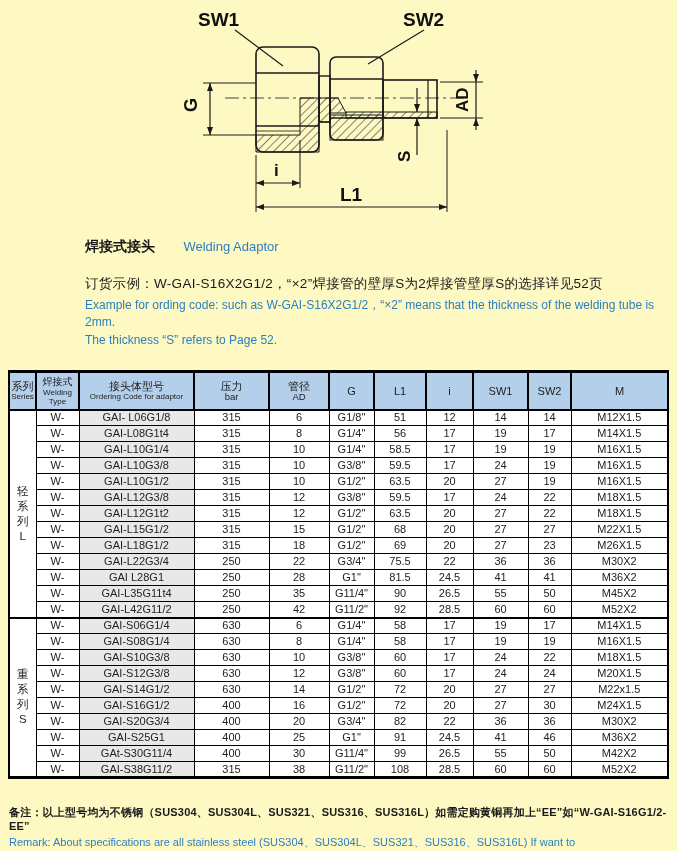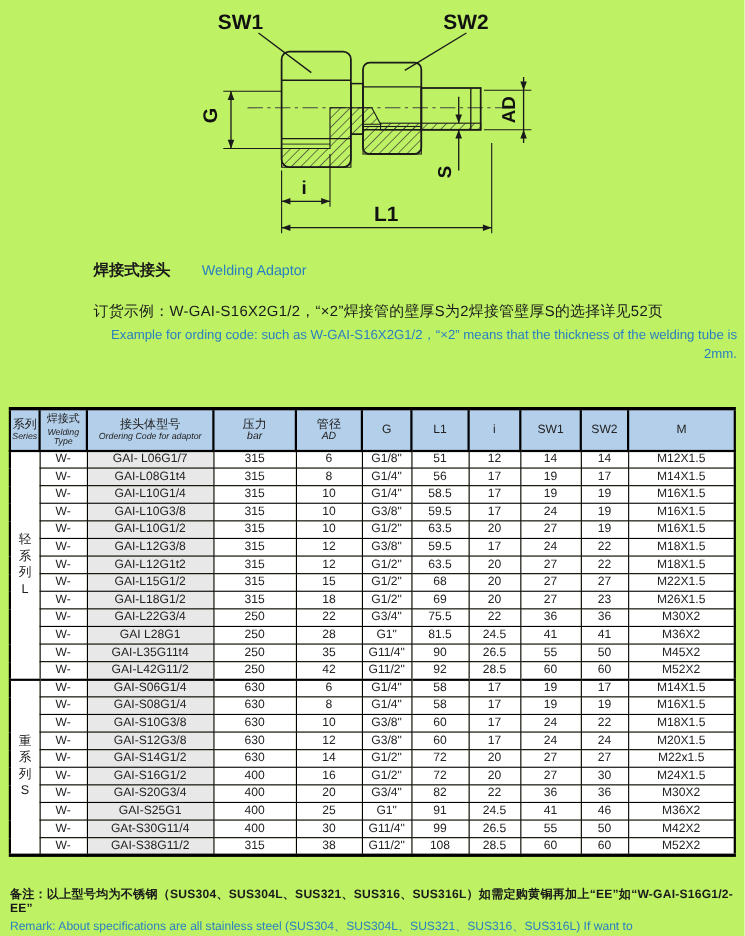--- a/index.html
+++ b/index.html
@@ -1,39 +1,39 @@
 <!DOCTYPE html>
 <html><head>
 <meta charset="utf-8">
 <style>
   * { margin:0; padding:0; box-sizing:border-box; }
   html,body { background:#fff; }
   .page {
-    position:relative; width:677px; height:851px; background:#bef264;
+    position:relative; width:677px; height:851px; background:#fef9c3;
     font-family:"Liberation Sans","DejaVu Sans",sans-serif; color:#1a1a1a; overflow:hidden;
   }
   
   .drawing { position:absolute; left:0; top:0; width:677px; height:235px; }
   
   .intro { position:absolute; left:85px; top:237px; width:585px; }
   .intro .t-zh { font-size:14px; font-weight:600; color:#1a1a1a; display:inline-block; }
   .intro .t-en { font-size:13px; color:#2a7fc1; display:inline-block; margin-left:24px; }
   .intro .order-zh { font-size:13.5px; color:#1a1a1a; margin-top:19px; letter-spacing:.3px; }
-  .intro .order-en { font-size:12px; color:#2a7fc1; margin-top:4px; line-height:1.45;text-align:right; }
+  .intro .order-en { font-size:12px; color:#2a7fc1; margin-top:4px; line-height:1.45; }
   
   table.spec {
     position:absolute; left:8px; top:370px; width:660px;
     border-collapse:collapse; table-layout:fixed;
     font-size:11px; color:#222;
   }
   table.spec, table.spec th, table.spec td { border:1px solid #000; }
   table.spec { border:2px solid #000; border-top:3px solid #000; border-bottom:3px solid #000; }
   table.spec thead th { border:2px solid #000; background:#b3cfe9; font-weight:400; height:38px; vertical-align:middle; padding:0; }
   table.spec thead .h-zh { font-size:11px; line-height:12px; }
-  table.spec thead .h-en { font-size:8px; line-height:9px;font-style:italic; }
+  table.spec thead .h-en { font-size:8px; line-height:9px; }
   table.spec tbody td { height:16px; text-align:center; vertical-align:middle; padding:0; background:#fff; line-height:13px; }
   table.spec tbody td.code-cell { background:#e8e8e8; }
   table.spec tbody td.series-cell { background:#fff; font-size:11.5px; }
   table.spec tbody td.series-cell div { line-height:15px; }
   table.spec tbody tr.section-start td { border-top:2px solid #000; }
   
   .remark { position:absolute; left:9px; top:805px; width:662px; }
   .remark .r-zh { font-size:11px; font-weight:bold; color:#1a1a1a; letter-spacing:.2px; }
   .remark .r-en { font-size:11px; color:#2a7fc1; margin-top:3px; line-height:1.35; }
 </style>
@@ -109,20 +109,21 @@
   </svg>
 
   <div class="intro">
     <div>
       <span class="t-zh">焊接式接头</span>
       <span class="t-en">Welding Adaptor</span>
     </div>
     <div class="order-zh">订货示例：W-GAI-S16X2G1/2，“×2”焊接管的壁厚S为2焊接管壁厚S的选择详见52页</div>
     <div class="order-en">
       <div>Example for ording code: such as W-GAI-S16X2G1/2，“×2”  means that the thickness of the welding tube is 2mm.</div>
+      <div>The thickness  “S”  refers to Page 52.</div>
     </div>
   </div>
 
   <table class="spec">
     <colgroup>
       <col style="width:27px">
         <col style="width:43px">
         <col style="width:115px">
         <col style="width:75px">
       <col style="width:60px">
@@ -177,21 +178,21 @@
     </thead>
     <tbody>
         <tr>
           <td class="series-cell" rowspan="13">
             <div>轻</div>
             <div>系</div>
             <div>列</div>
             <div>L</div>
           </td>
           <td>W-</td>
-          <td class="code-cell">GAI- L06G1/7</td>
+          <td class="code-cell">GAI- L06G1/8</td>
           <td>315</td>
           <td>6</td>
           <td>G1/8"</td>
           <td>51</td>
           <td>12</td>
           <td>14</td>
           <td>14</td>
           <td>M12X1.5</td>
         </tr>
         <tr>

